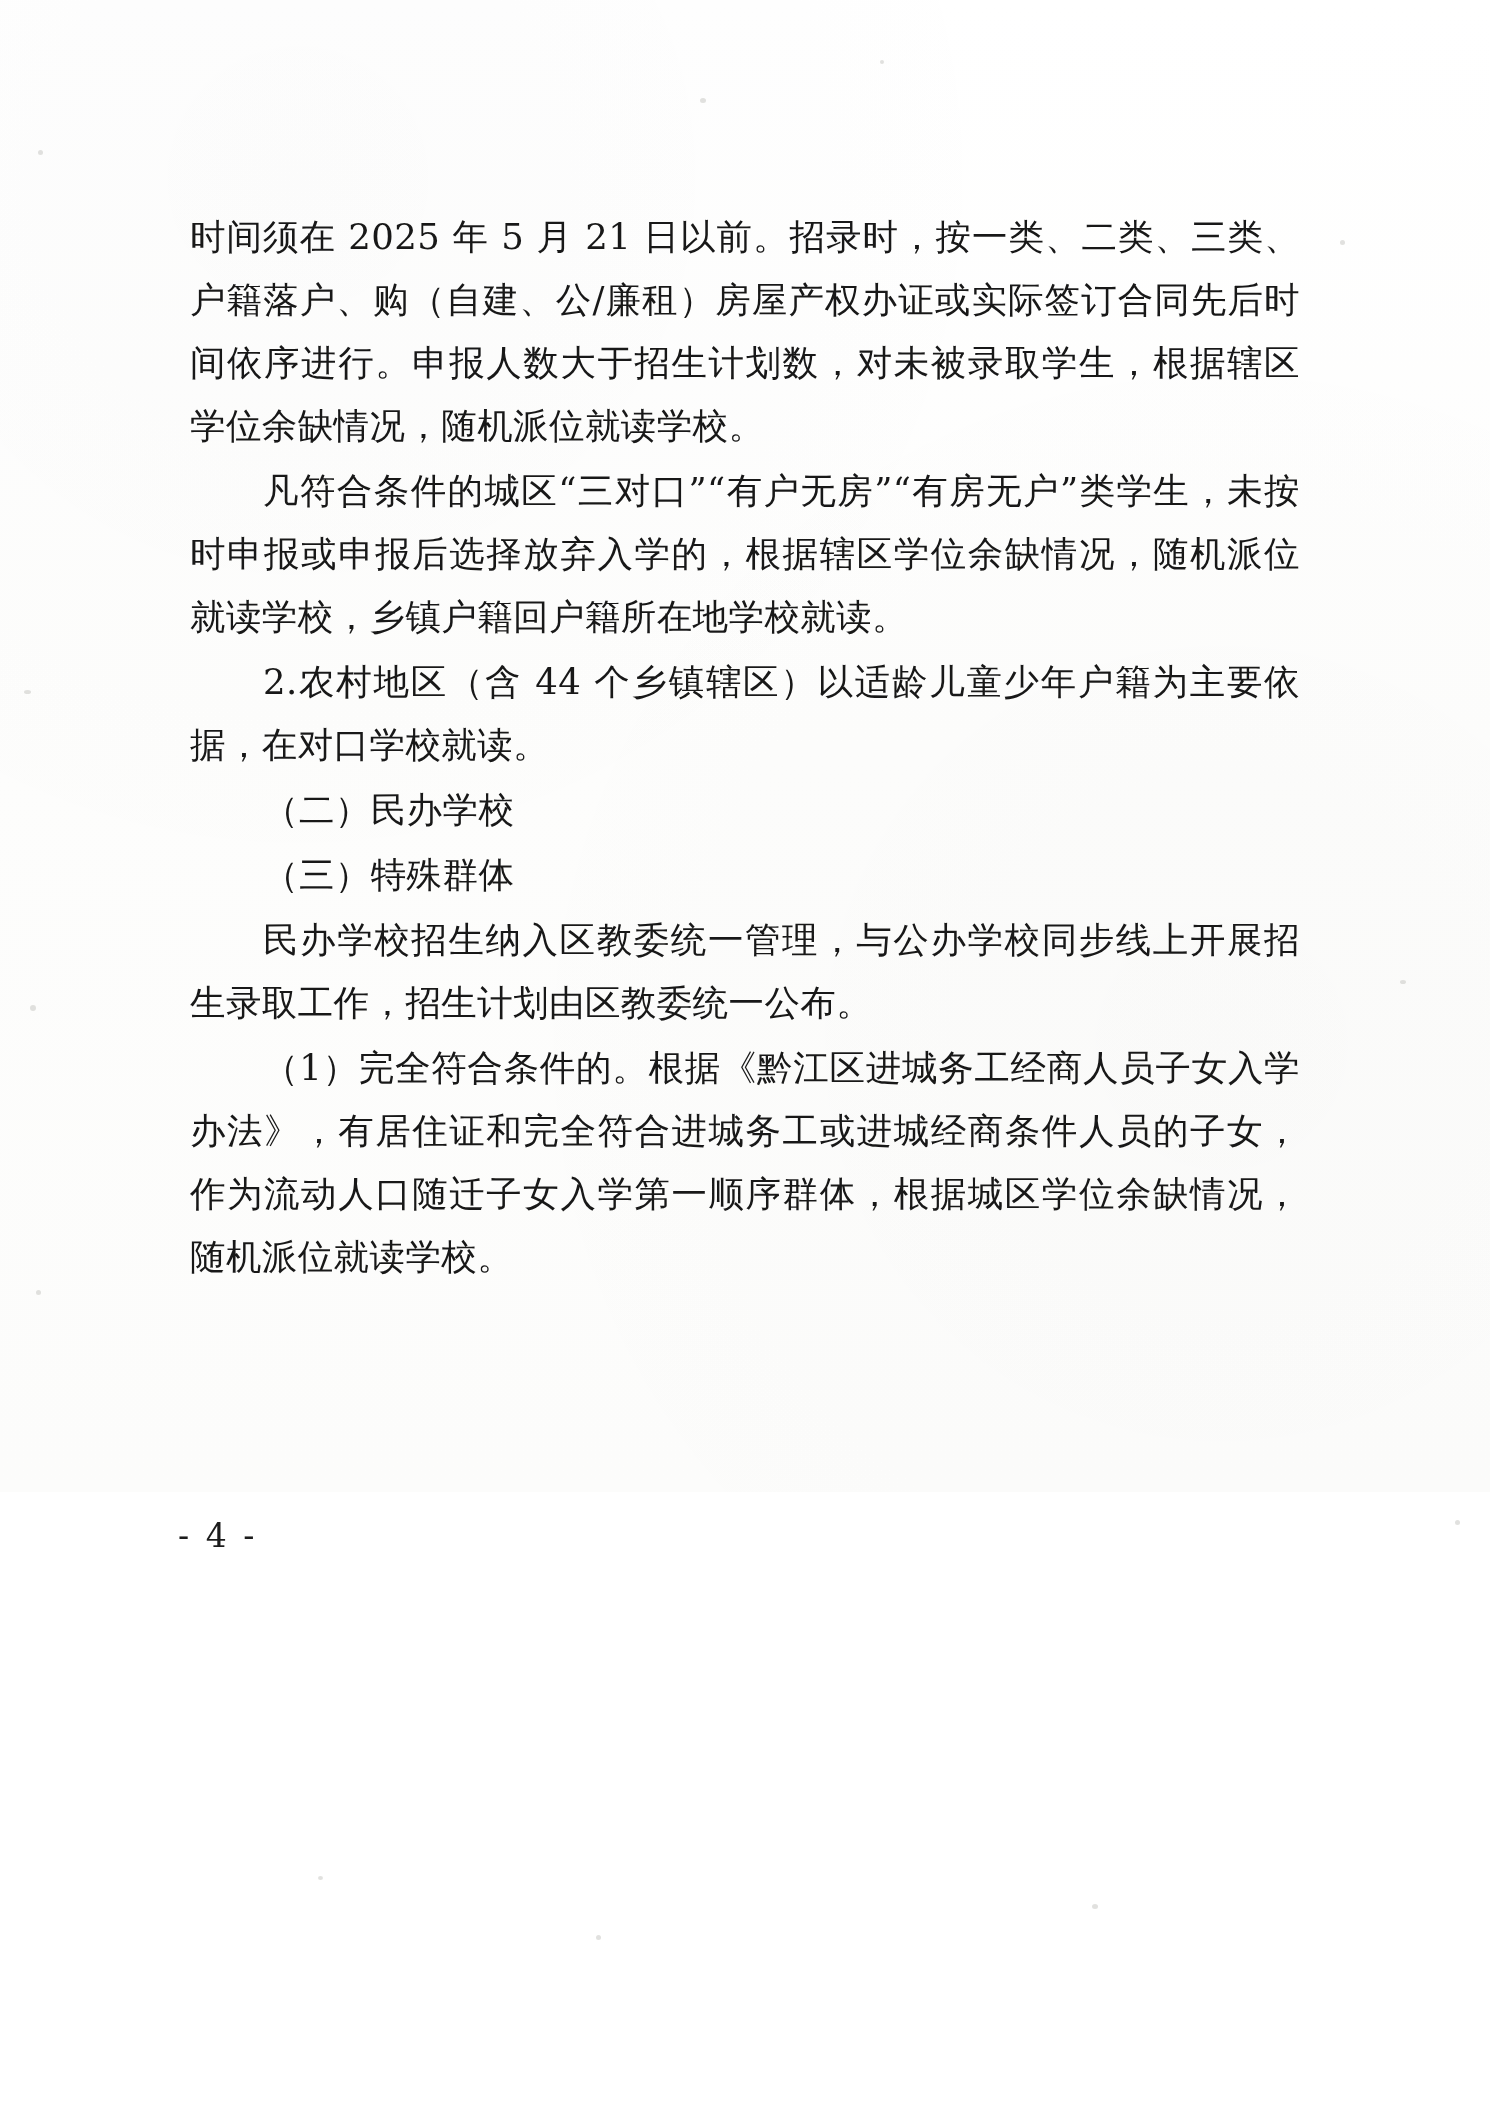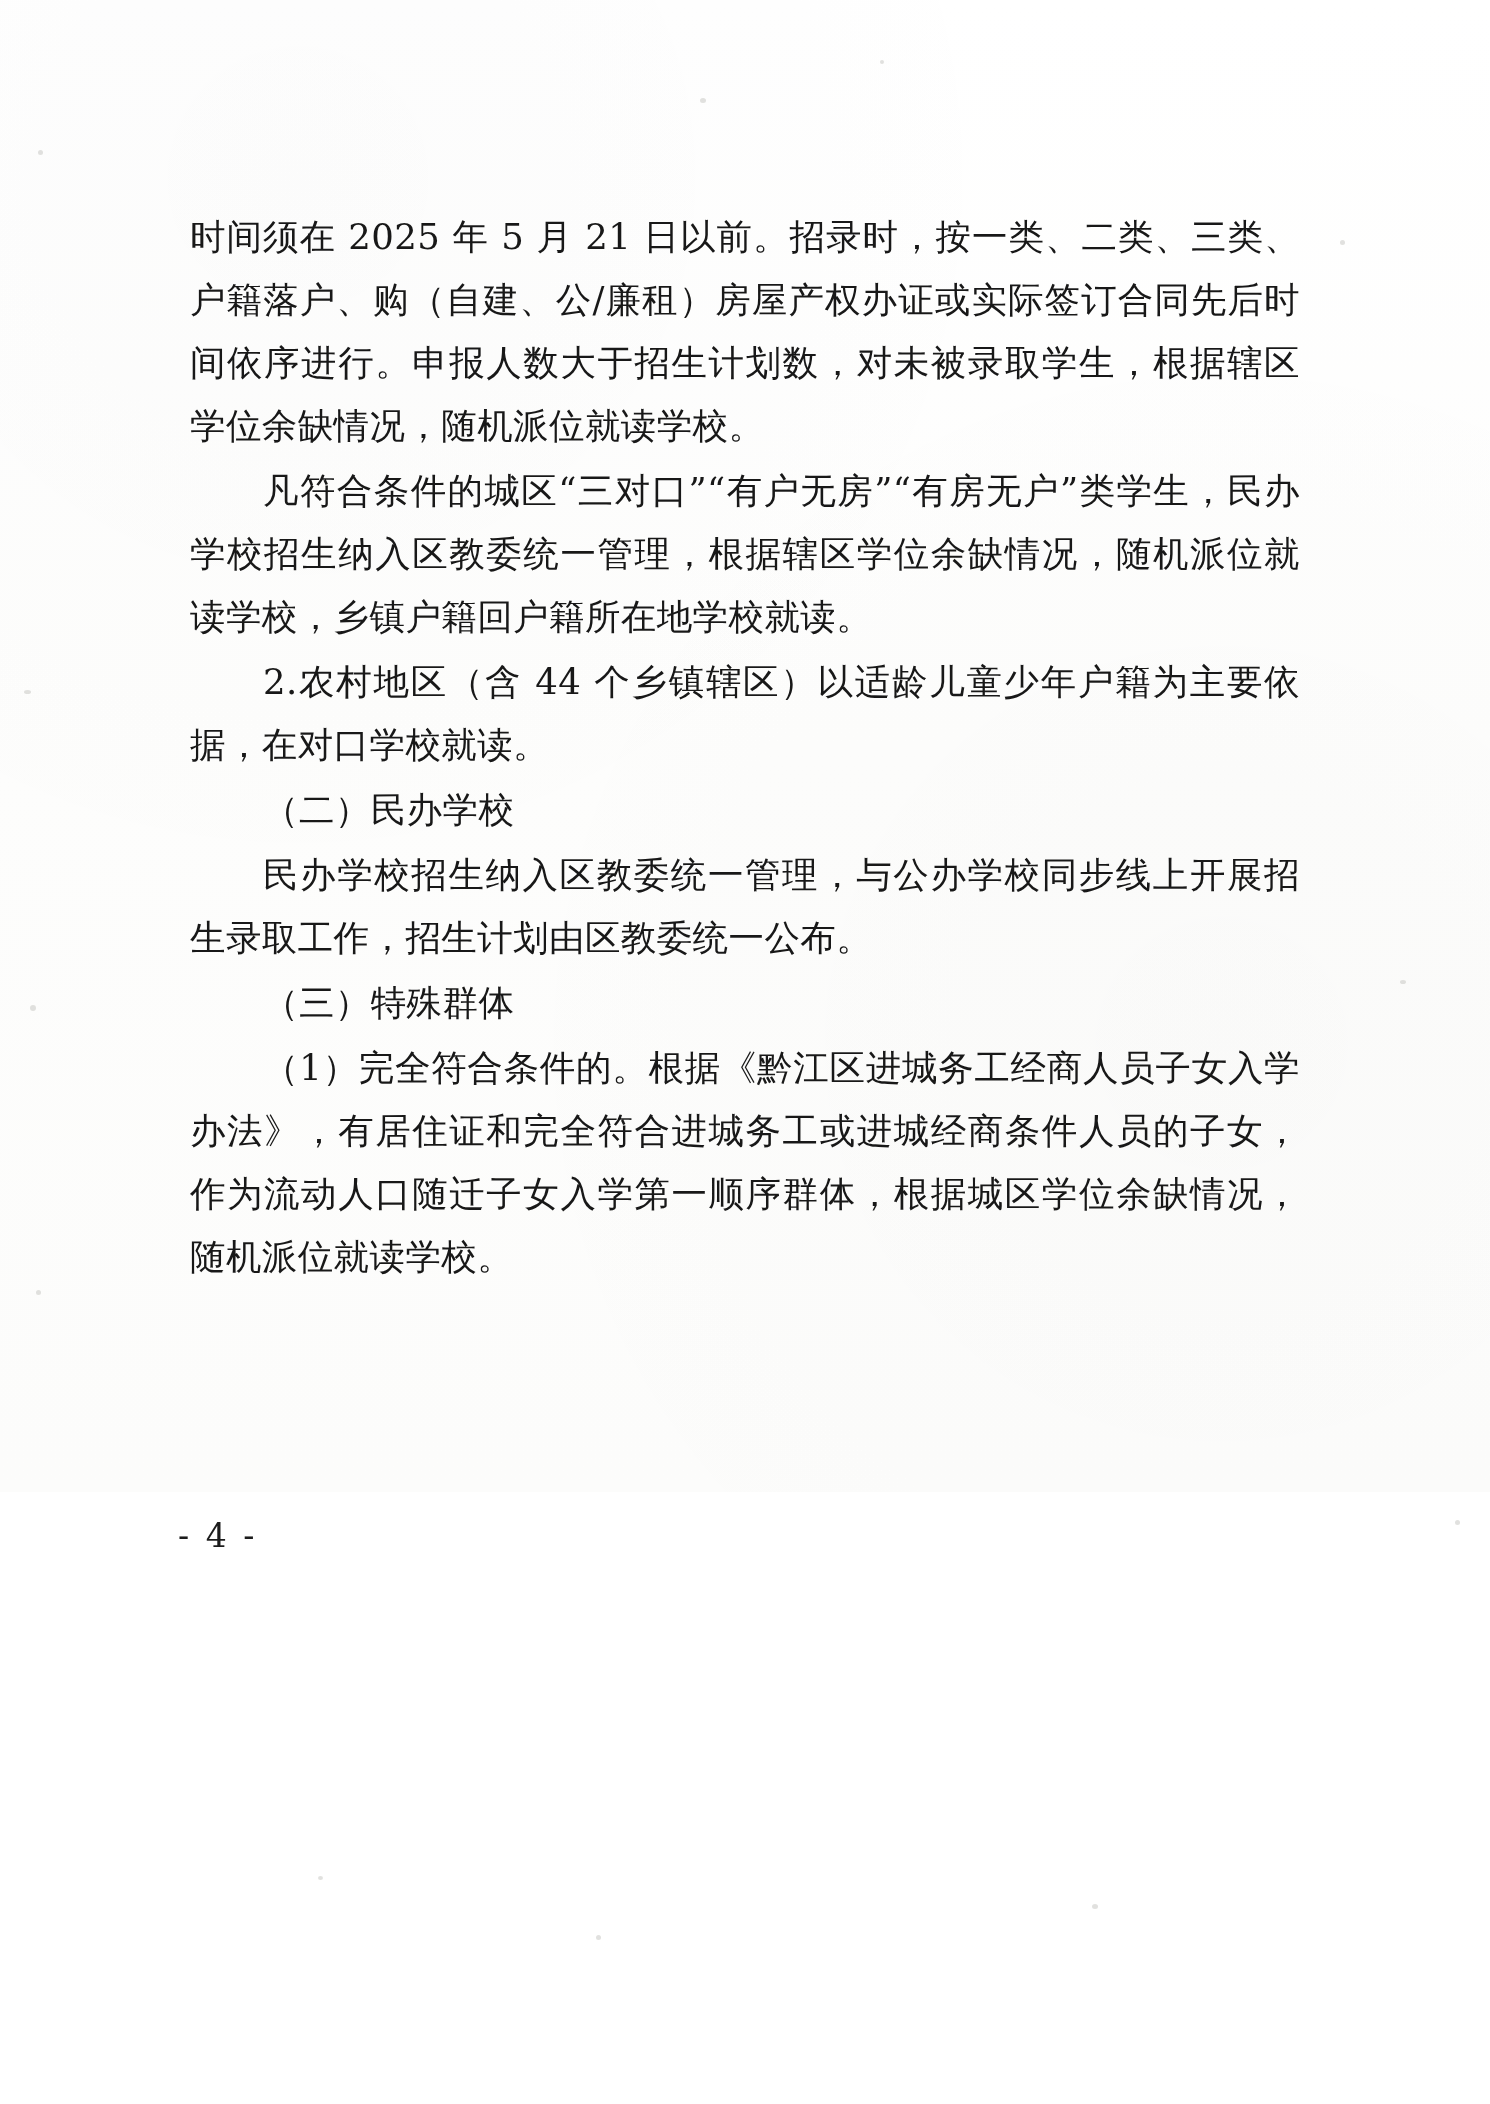--- a/index.html
+++ b/index.html
@@ -85,29 +85,29 @@
   <div class="speck" style="left:1092px; top:1904px; width:6px; height:5px;"></div>
   <div class="speck" style="left:596px; top:1935px; width:5px; height:5px;"></div>
   <div class="speck" style="left:318px; top:1876px; width:5px; height:4px;"></div>
   <div class="speck" style="left:880px; top:60px; width:4px; height:4px;"></div>
   <div class="speck" style="left:1455px; top:1520px; width:5px; height:5px;"></div>
 
   <div class="doc-body">
 
     <p class="para">时间须在 2025 年 5 月 21 日以前。招录时，按一类、二类、三类、户籍落户、购（自建、公/廉租）房屋产权办证或实际签订合同先后时间依序进行。申报人数大于招生计划数，对未被录取学生，根据辖区学位余缺情况，随机派位就读学校。</p>
 
-    <p class="para indent">凡符合条件的城区“三对口”“有户无房”“有房无户”类学生，民办学校招生纳入区教委统一管理，根据辖区学位余缺情况，随机派位就读学校，乡镇户籍回户籍所在地学校就读。</p>
+    <p class="para indent">凡符合条件的城区“三对口”“有户无房”“有房无户”类学生，未按时申报或申报后选择放弃入学的，根据辖区学位余缺情况，随机派位就读学校，乡镇户籍回户籍所在地学校就读。</p>
 
     <p class="para indent">2.农村地区（含 44 个乡镇辖区）以适龄儿童少年户籍为主要依据，在对口学校就读。</p>
 
     <p class="para indent bold">（二）民办学校</p>
 
+    <p class="para indent bold">（三）特殊群体</p>
+
     <p class="para indent">民办学校招生纳入区教委统一管理，与公办学校同步线上开展招生录取工作，招生计划由区教委统一公布。</p>
-
-    <p class="para indent bold">（三）特殊群体</p>
 
 
     <p class="para indent">（1）完全符合条件的。根据《黔江区进城务工经商人员子女入学办法》，有居住证和完全符合进城务工或进城经商条件人员的子女，作为流动人口随迁子女入学第一顺序群体，根据城区学位余缺情况，随机派位就读学校。</p>
 
 
   </div>
 
   <div class="page-number">- 4 -</div>
 
 </div>

